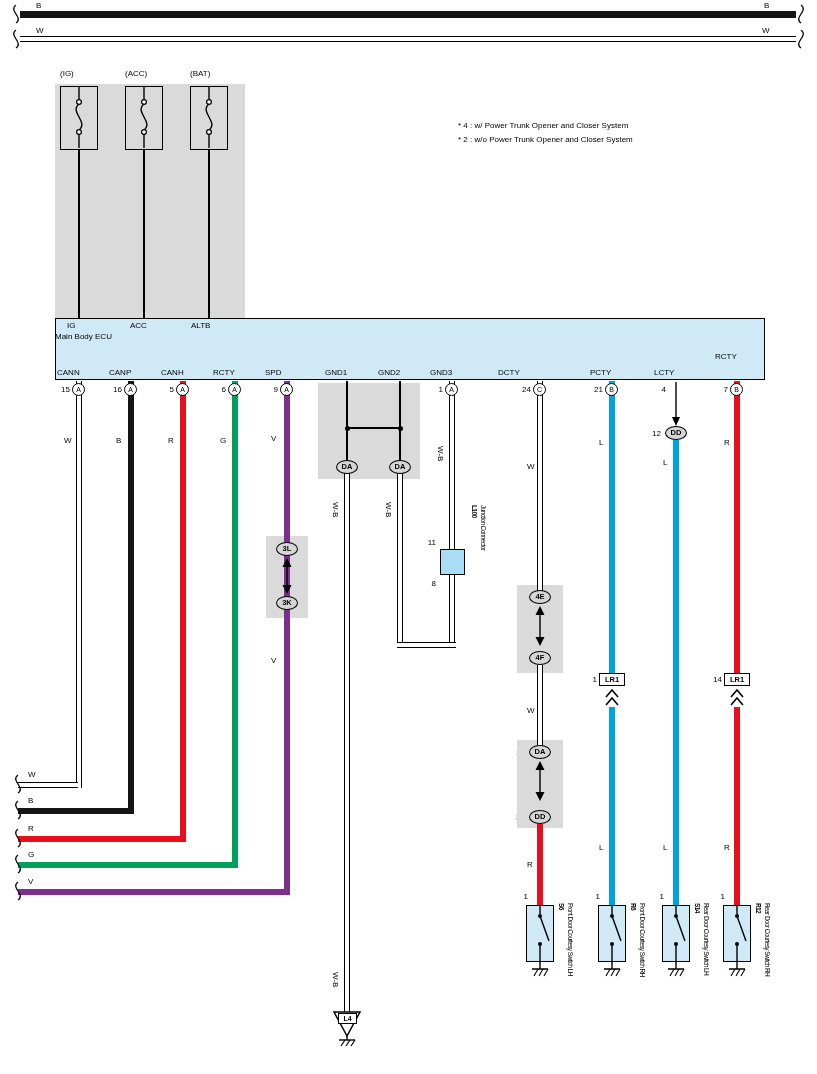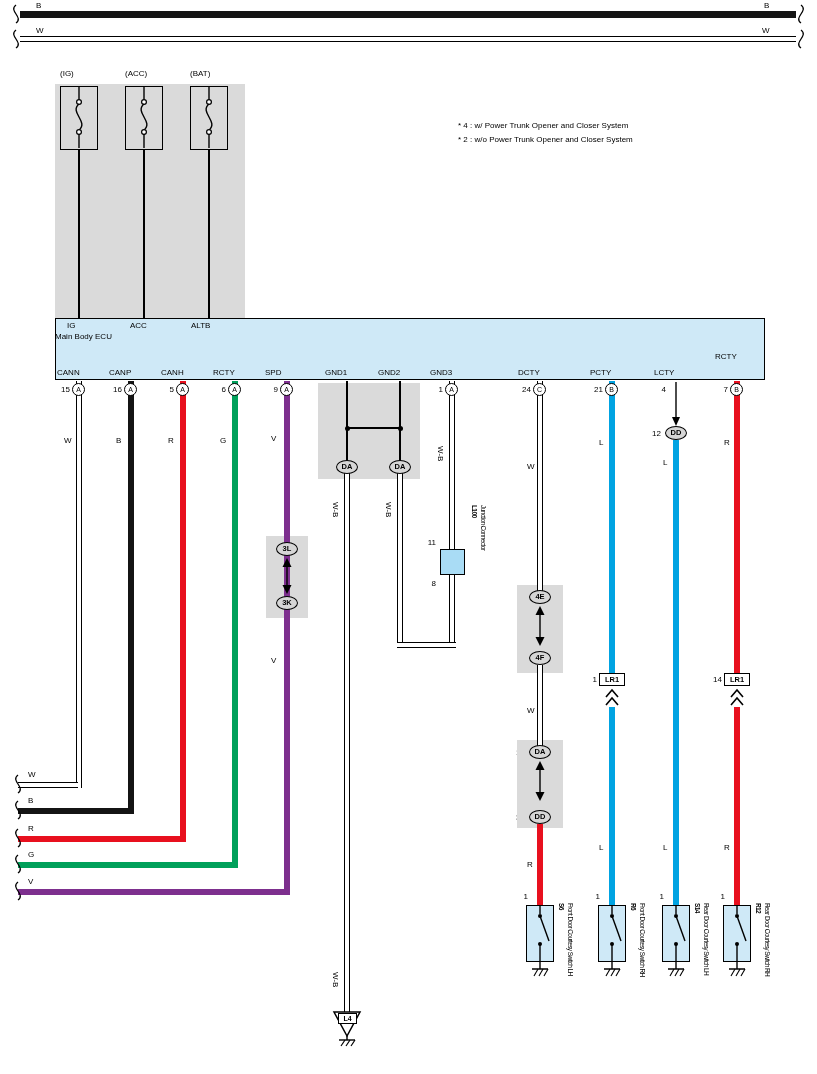--- a/index.html
+++ b/index.html
@@ -113,21 +113,21 @@
   <div class="lbl ctr" style="left:191px;top:321px;width:36px;z-index:4">ALTB</div>
 
   <div class="lbl ctr" style="left:57px;top:368px;width:44px;z-index:4">CANN</div>
   <div class="lbl ctr" style="left:109px;top:368px;width:44px;z-index:4">CANP</div>
   <div class="lbl ctr" style="left:161px;top:368px;width:44px;z-index:4">CANH</div>
   <div class="lbl ctr" style="left:213px;top:368px;width:44px;z-index:4">RCTY</div>
   <div class="lbl ctr" style="left:265px;top:368px;width:44px;z-index:4">SPD</div>
   <div class="lbl ctr" style="left:325px;top:368px;width:44px;z-index:4">GND1</div>
   <div class="lbl ctr" style="left:378px;top:368px;width:44px;z-index:4">GND2</div>
   <div class="lbl ctr" style="left:430px;top:368px;width:44px;z-index:4">GND3</div>
-  <div class="lbl ctr" style="left:518px;top:368px;width:44px;z-index:4">DCTY</div>
+  <div class="lbl ctr" style="left:498px;top:368px;width:44px;z-index:4">DCTY</div>
   <div class="lbl ctr" style="left:590px;top:368px;width:44px;z-index:4">PCTY</div>
   <div class="lbl ctr" style="left:654px;top:368px;width:44px;z-index:4">LCTY</div>
   <div class="lbl ctr" style="left:715px;top:352px;width:44px;z-index:4">RCTY</div>
 
   <div class="lbl ra" style="left:54px;top:385px;width:16px">15</div>
   <div class="circ" style="left:72px;top:383px">A</div>
   <div class="lbl ra" style="left:106px;top:385px;width:16px">16</div>
   <div class="circ" style="left:124px;top:383px">A</div>
   <div class="lbl ra" style="left:158px;top:385px;width:16px">5</div>
   <div class="circ" style="left:176px;top:383px">A</div>

